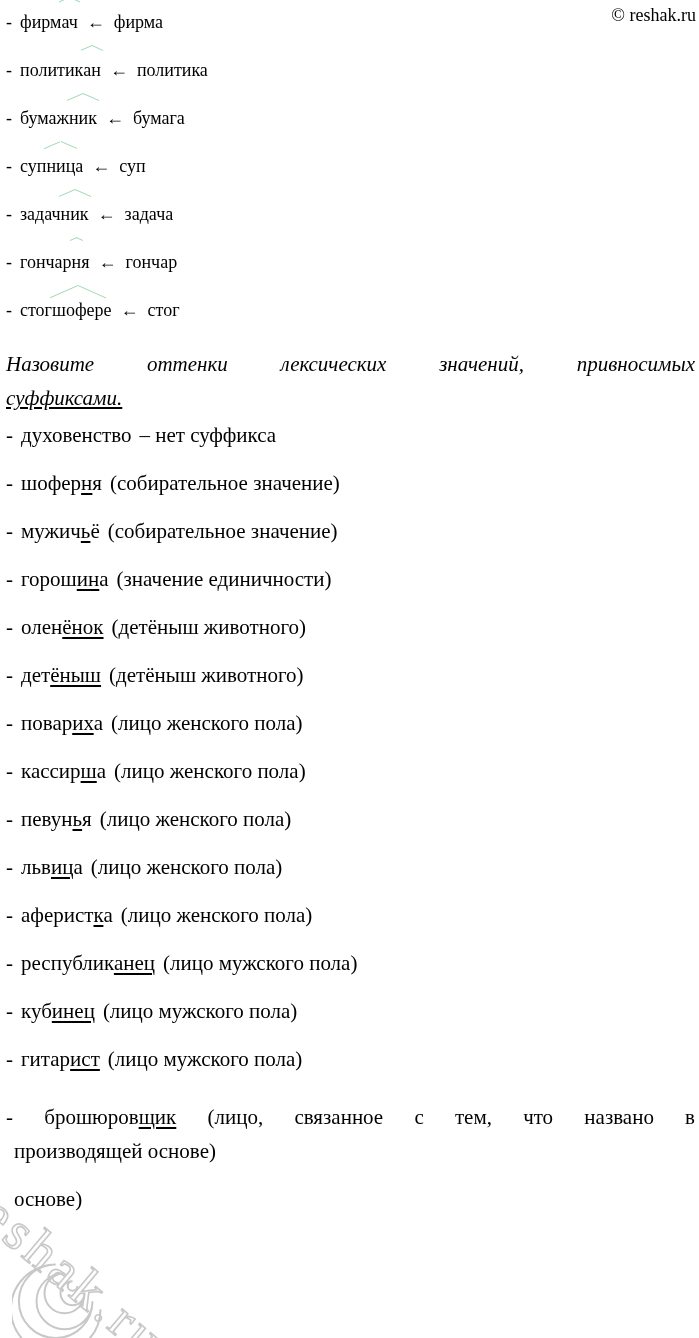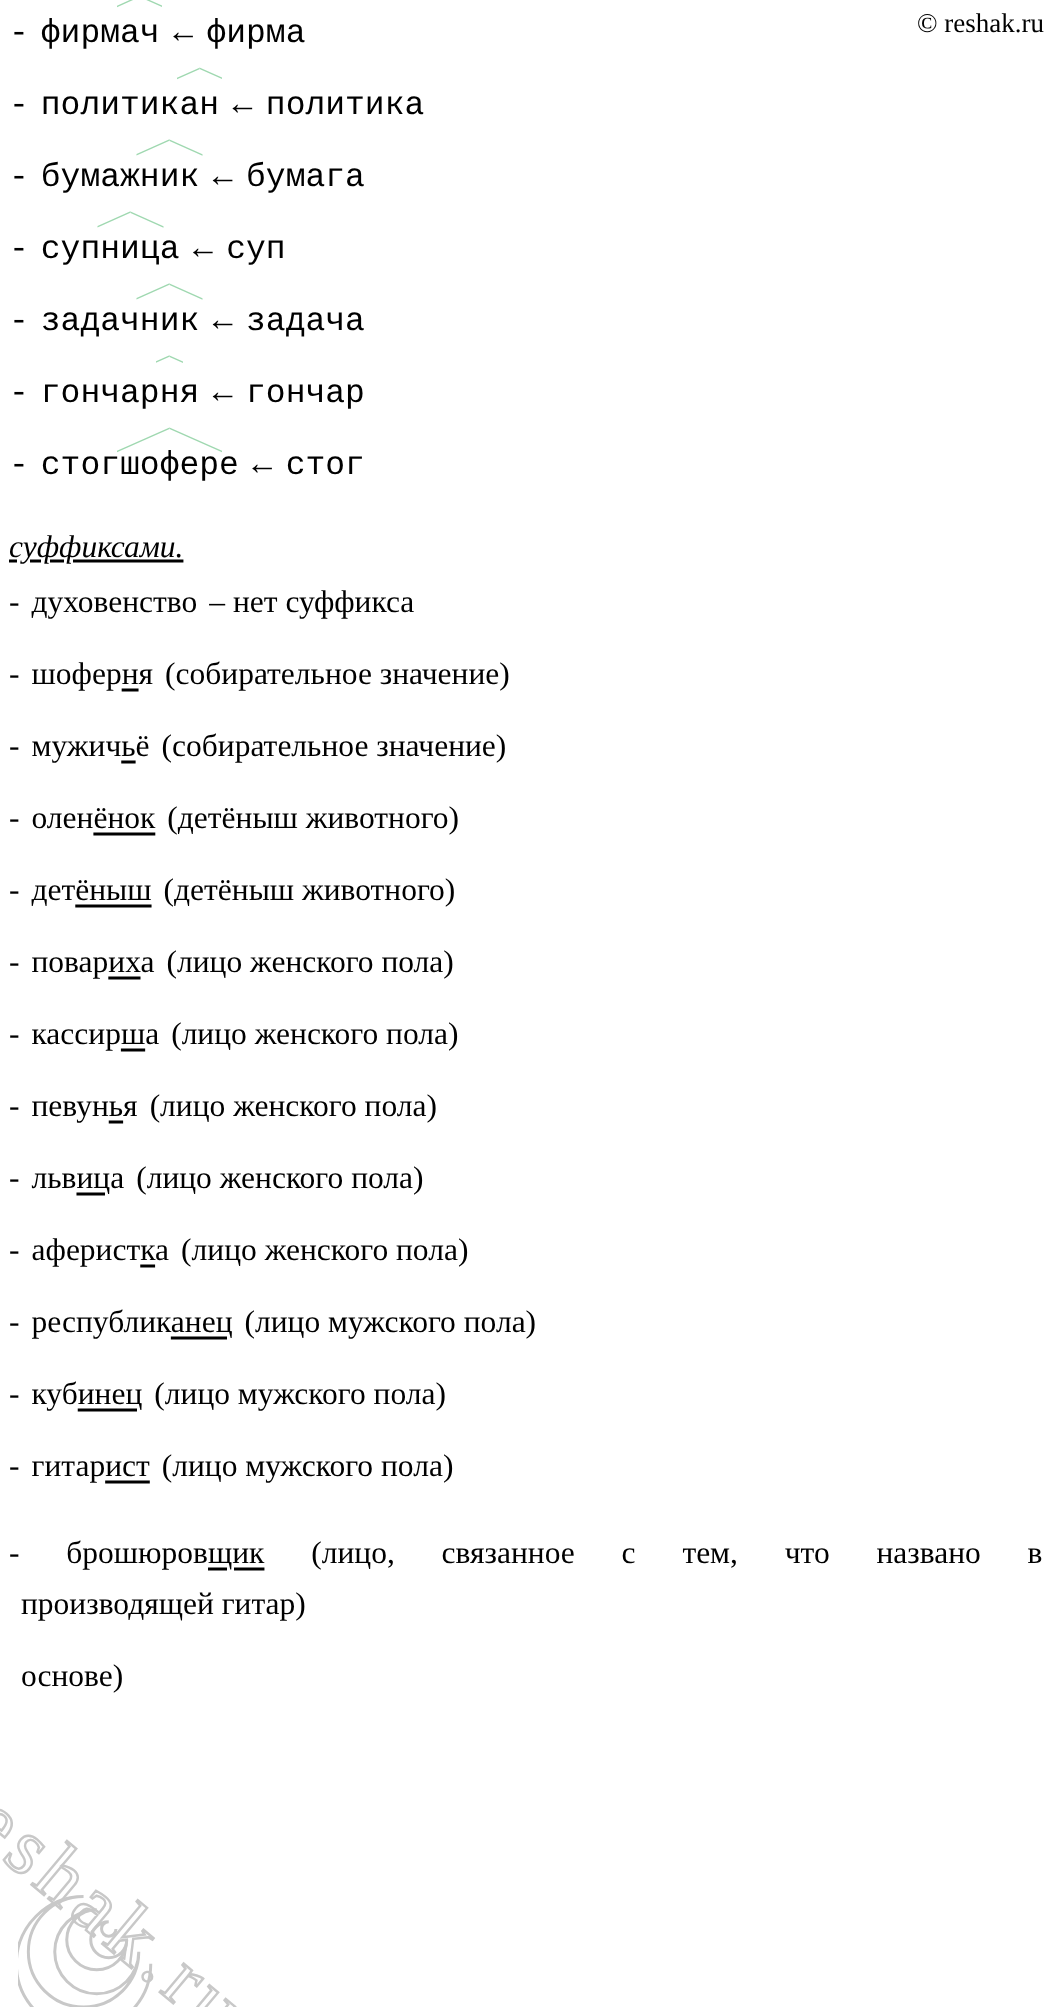--- a/index.html
+++ b/index.html
@@ -6,21 +6,21 @@
   body{
     width:699px;height:1338px;background:#ffffff;color:#000000;
     font-family:"Liberation Serif","DejaVu Serif",serif;
     position:relative;overflow:hidden;
   }
   .page{position:relative;z-index:1;padding:11px 4px 0 6px;}
   .copyright{
     position:absolute;top:5px;right:3px;font-size:18px;z-index:2;text-align:center;
   }
   
-  .drow{font-size:22px;line-height:23px;margin-bottom:25px;white-space:nowrap;font-family:Liberation Mono, monospace;}
+  .drow{font-size:18px;line-height:23px;margin-bottom:25px;white-space:nowrap;}
   .dash{margin-right:8px;}
   .arrow{margin:0 9px;}
   .sfx{position:relative;display:inline-block;}
   .caret{position:absolute;left:-2px;right:-2px;top:-14px;height:13px;pointer-events:none;}
   .caret::before,.caret::after{
     content:"";position:absolute;top:0;width:50%;height:100%;
     border-top:1.6px solid #9fd8b0;
   }
   .caret::before{left:0;transform:skewY(-24deg);transform-origin:100% 0;}
   .caret::after{left:50%;transform:skewY(24deg);transform-origin:0 0;}
@@ -81,38 +81,42 @@
       <span class="dash">-</span><span><span>гончар</span><span class="sfx"><span class="caret"></span><span>н</span></span><span>я</span></span><span class="arrow">←</span><span>гончар</span>
     </div>
 
     <div class="drow">
       <span class="dash">-</span><span><span>стог</span><span class="sfx"><span class="caret"></span><span>шофер</span></span><span>е</span></span><span class="arrow">←</span><span>стог</span>
     </div>
 
   </div>
 
   <div class="task">
+    <div class="task-l1">Назовите оттенки лексических значений, привносимых</div>
     <div class="task-l2">суффиксами.</div>
   </div>
 
   <div>
 
     <div class="erow">
       <span class="dash">-</span><span>духовенство</span><span class="plainnote">– нет суффикса</span>
     </div>
 
     <div class="erow">
       <span class="dash">-</span><span><span>шофер</span><span class="u">н</span><span>я</span></span><span class="note">(собирательное значение)</span>
     </div>
 
     <div class="erow">
       <span class="dash">-</span><span><span>мужич</span><span class="u">ь</span><span>ё</span></span><span class="note">(собирательное значение)</span>
     </div>
 
 
+    <div class="erow">
+      <span class="dash">-</span><span><span>горош</span><span class="u">ин</span><span>а</span></span><span class="note">(значение единичности)</span>
+    </div>
 
 
     <div class="erow">
       <span class="dash">-</span><span><span>олен</span><span class="u">ёнок</span><span></span></span><span class="note">(детёныш животного)</span>
     </div>
 
     <div class="erow">
       <span class="dash">-</span><span><span>дет</span><span class="u">ёныш</span><span></span></span><span class="note">(детёныш животного)</span>
     </div>
 
@@ -147,21 +151,21 @@
     <div class="erow">
       <span class="dash">-</span><span><span>гитар</span><span class="u">ист</span><span></span></span><span class="note">(лицо мужского пола)</span>
     </div>
 
     <div class="erow two">
       <span class="dash">-</span>
       <span><span>брошюров</span><span class="u">щик</span></span>
       <span class="note">(лицо, связанное с тем, что названо в</span>
     </div>
     <div class="erow cont">
-      <span class="note">производящей гитар)</span>
+      <span class="note">производящей основе)</span>
     </div>
 
     <div class="erow cont">
       <span class="note">основе)</span>
     </div>
 
   </div>
 </div>
 
 </body></html>

